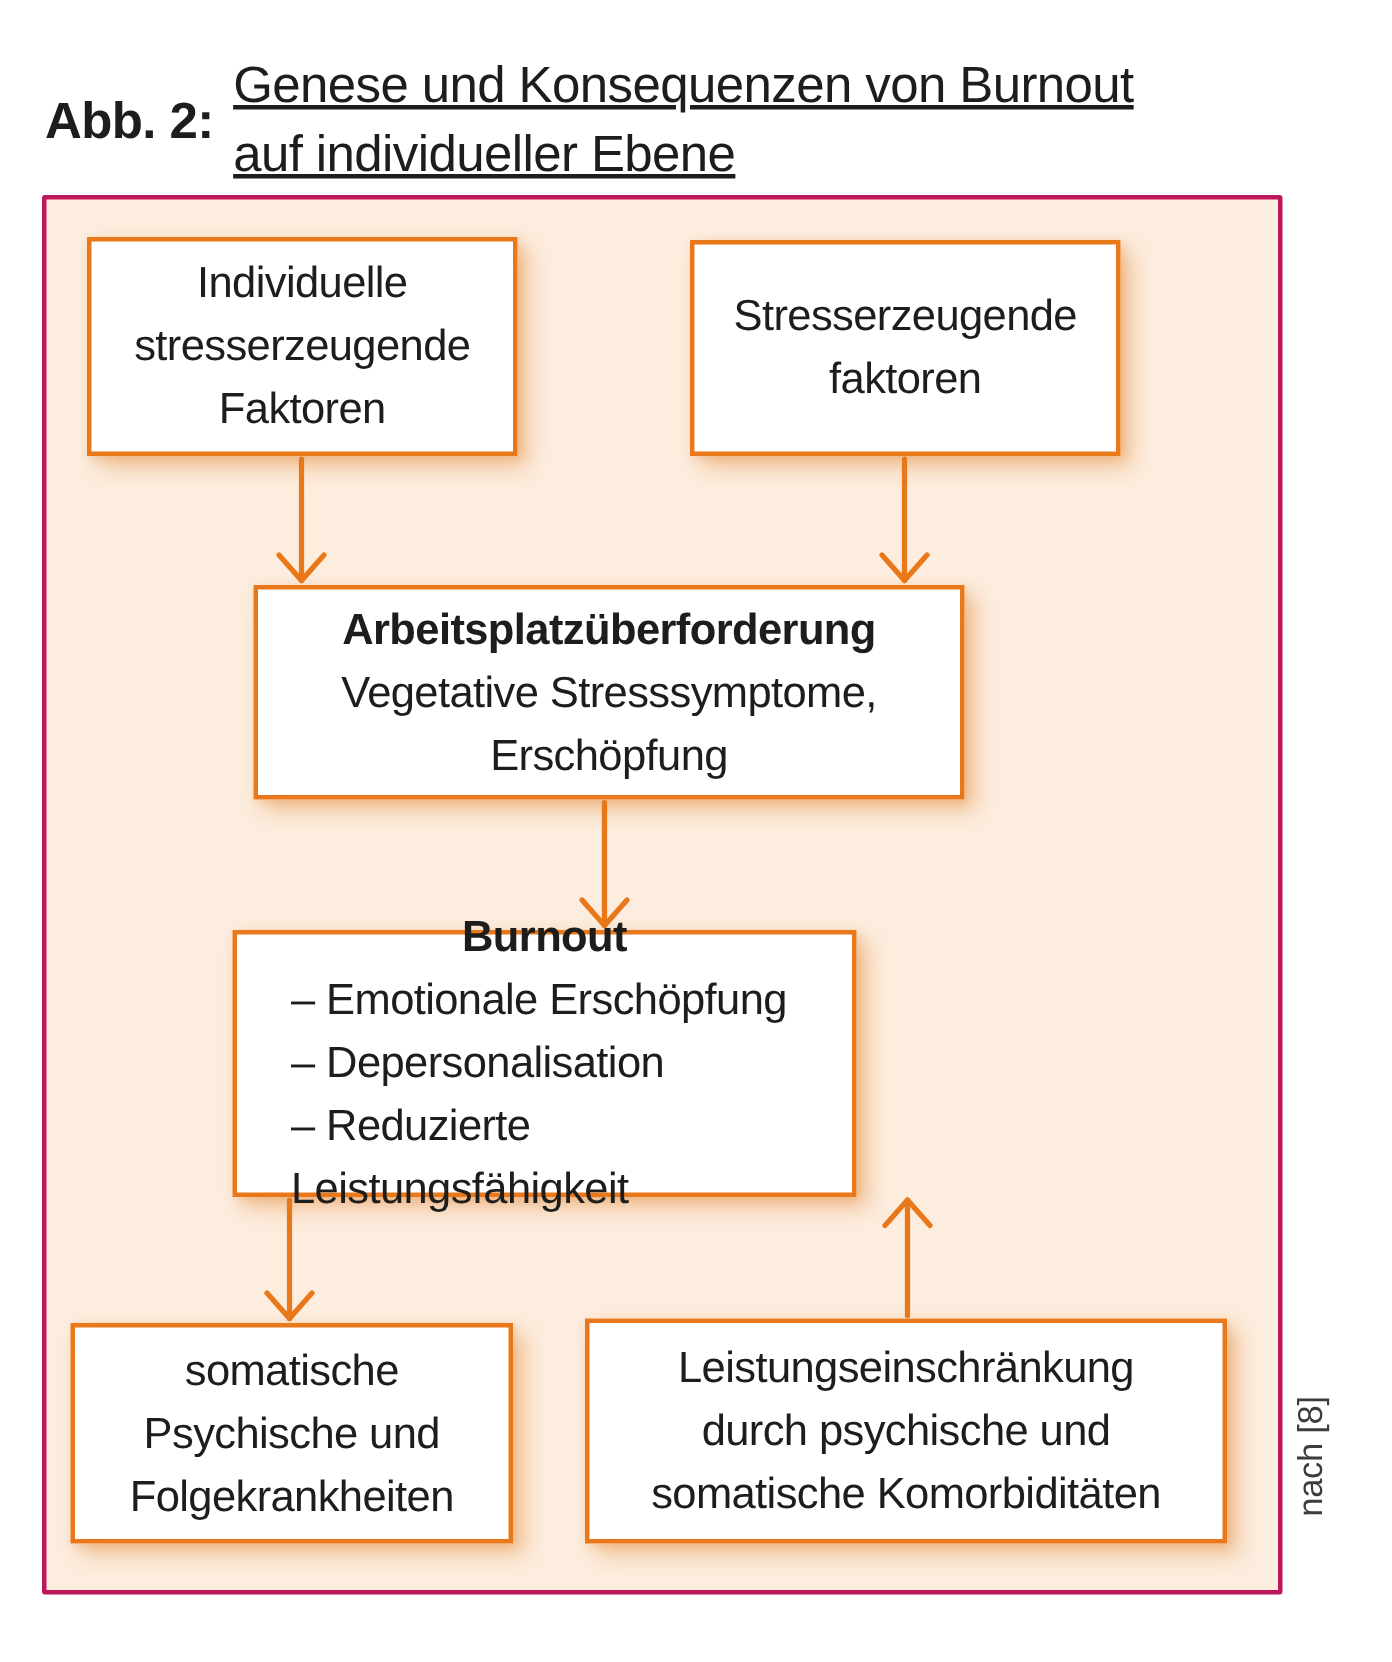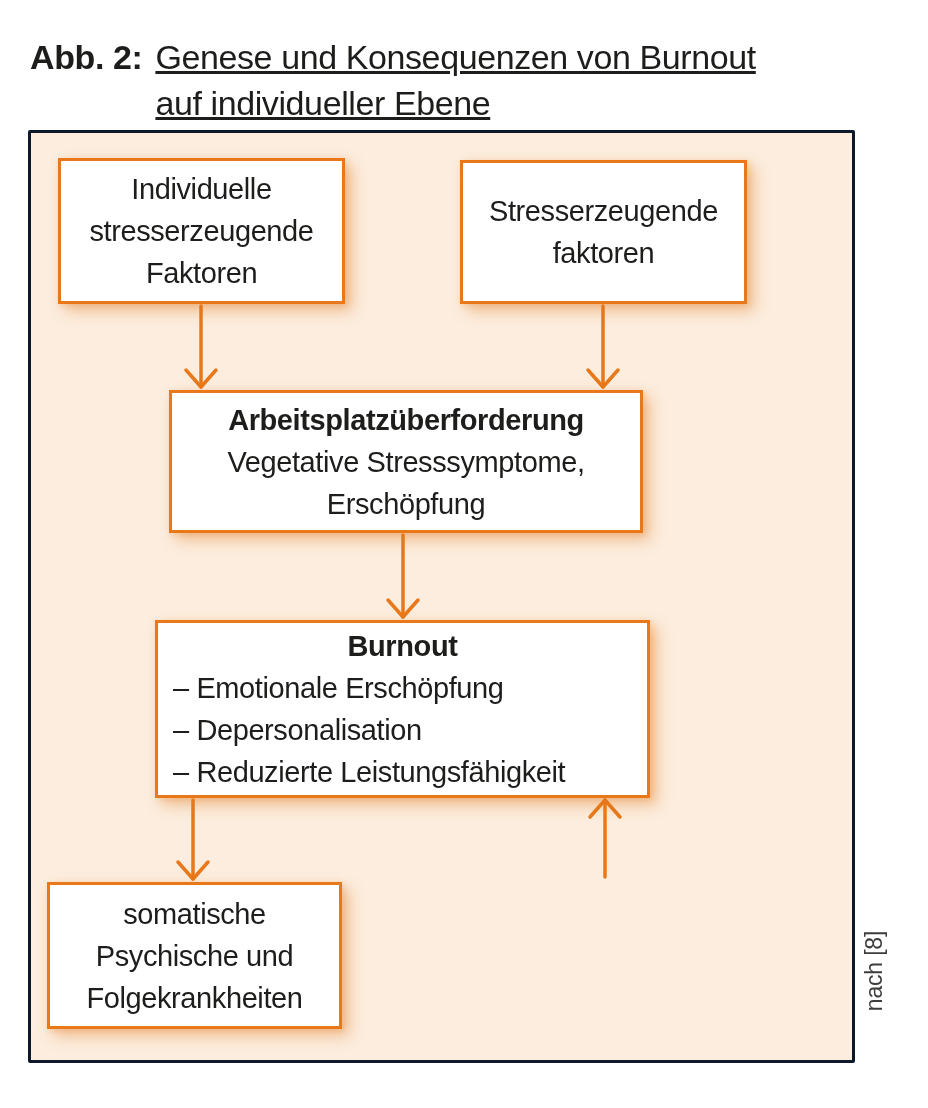--- a/index.html
+++ b/index.html
@@ -25,33 +25,34 @@
     left: 30px;
     top: 34px;
     display: flex;
     gap: 13px;
     font-size: 34px;
     line-height: 46px;
   }
   .caption-label {
     font-weight: bold;
     white-space: nowrap;
+    margin-top: 24px;
   }
   .caption-text .cap-line { display: block; text-decoration: underline; }
 
   
   .panel {
     position: absolute;
     left: 28px;
     top: 130px;
     width: 827px;
     height: 933px;
     box-sizing: border-box;
     background: #fcedde;
-    border: 3px solid #0f172a;
+    border: 3px solid #be185d;
     border-radius: 2px;
   }
   .arrows {
     position: absolute;
     left: 0; top: 0;
     width: 821px; height: 927px;
     pointer-events: none;
   }
 
   .node {
@@ -67,27 +68,27 @@
     text-align: center;
     font-size: 29px;
     line-height: 42px;
   }
   .node .line { display: block; }
   .node .title { font-weight: bold; }
 
   #node-individual   { left: 27px;  top: 25px;  width: 287px; height: 146px; }
   #node-workplace    { left: 429px; top: 27px;  width: 287px; height: 144px; }
   #node-overload     { left: 138px; top: 257px; width: 474px; height: 143px; }
-  #node-burnout      { left: 124px; top: 487px; width: 495px; height: 178px; }
+  #node-burnout      { left: 124px; top: 487px; width: 416px; height: 178px; }
   #node-consequences { left: 16px;  top: 749px; width: 295px; height: 147px; }
   #node-impairment   { left: 359px; top: 746px; width: 428px; height: 150px; }
 
   #node-burnout .items {
     text-align: left;
-    padding-left: 15px;
+    padding-left: 36px;
   }
 
   
   .source {
     position: absolute;
     left: 874px;
     top: 971px;
     transform: translate(-50%, -50%) rotate(-90deg);
     white-space: nowrap;
     font-size: 23px;
@@ -158,18 +159,23 @@
         <span class="line">– Reduzierte Leistungsfähigkeit</span>
       </span>
     </div>
 
     <div class="node" id="node-consequences">
       <span class="line">somatische</span>
       <span class="line">Psychische und</span>
       <span class="line">Folgekrankheiten</span>
     </div>
 
+    <div class="node" id="node-impairment">
+      <span class="line">Leistungseinschränkung</span>
+      <span class="line">durch psychische und</span>
+      <span class="line">somatische Komorbiditäten</span>
+    </div>
 
   </div>
 
   <div class="source">nach [8]</div>
 
 </div>
 
 </body></html>

